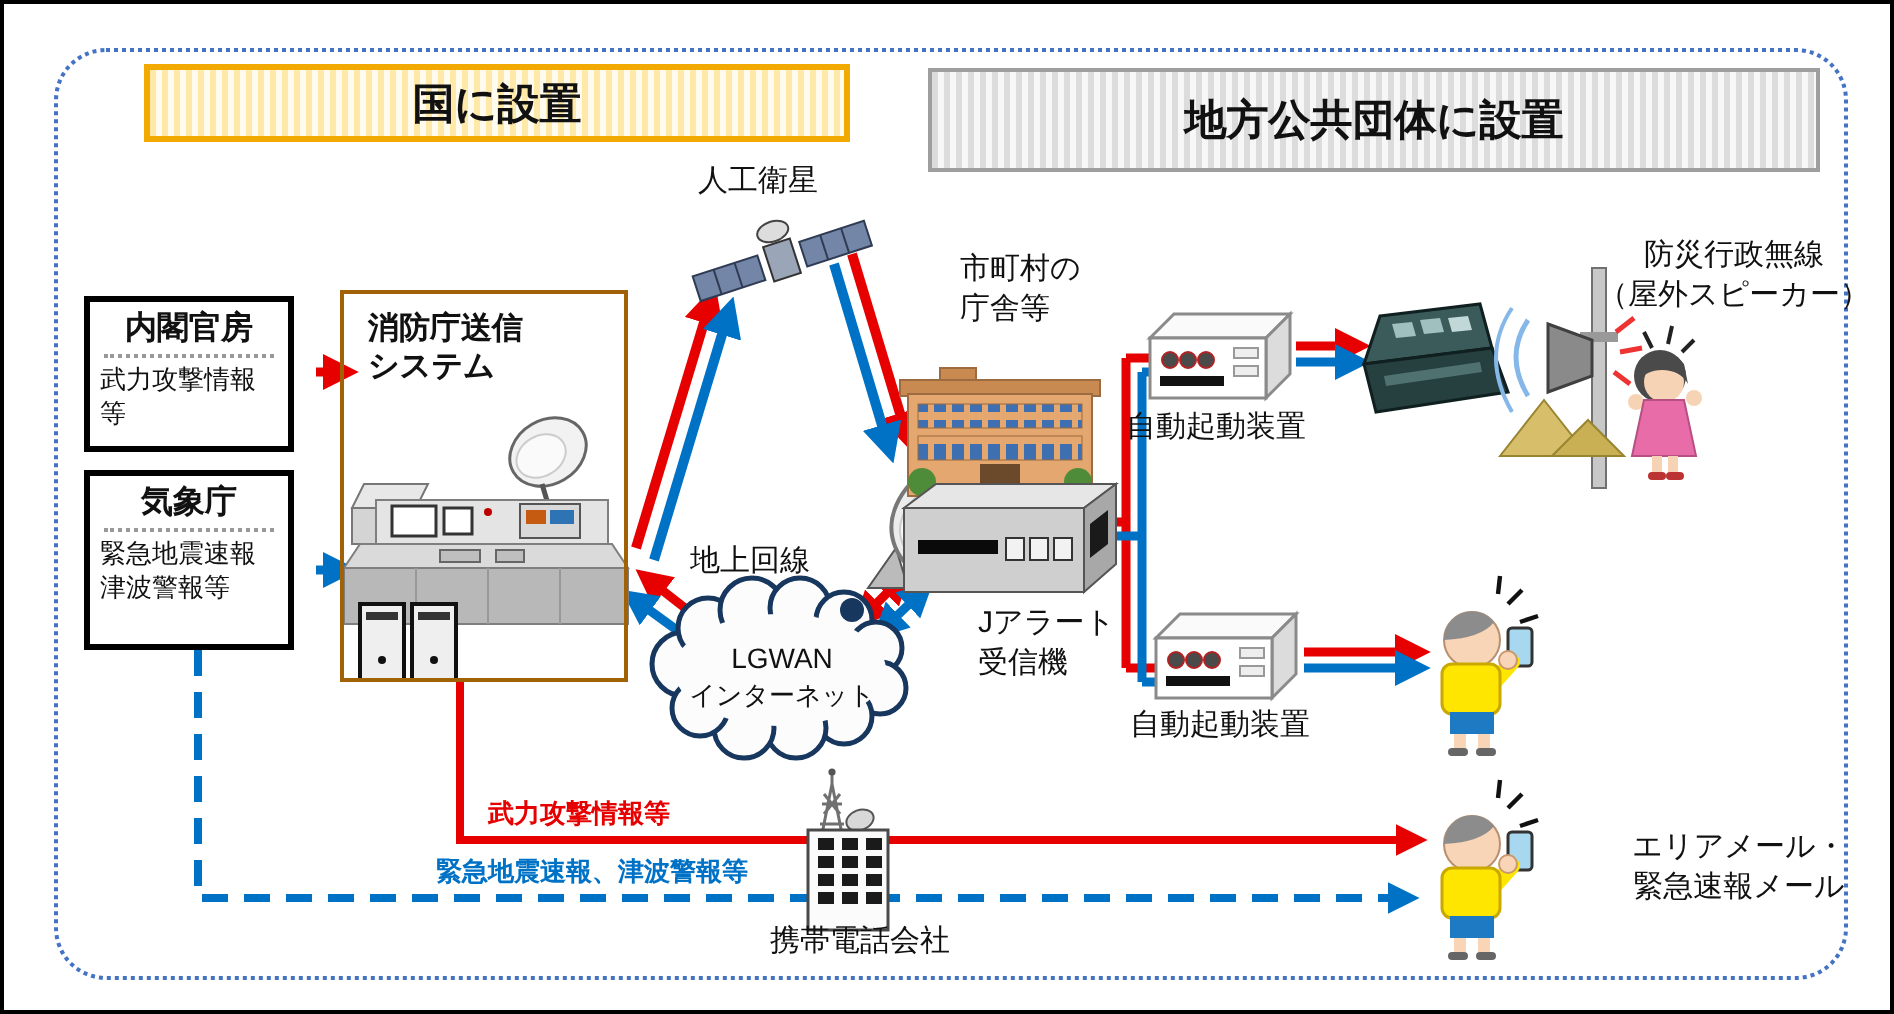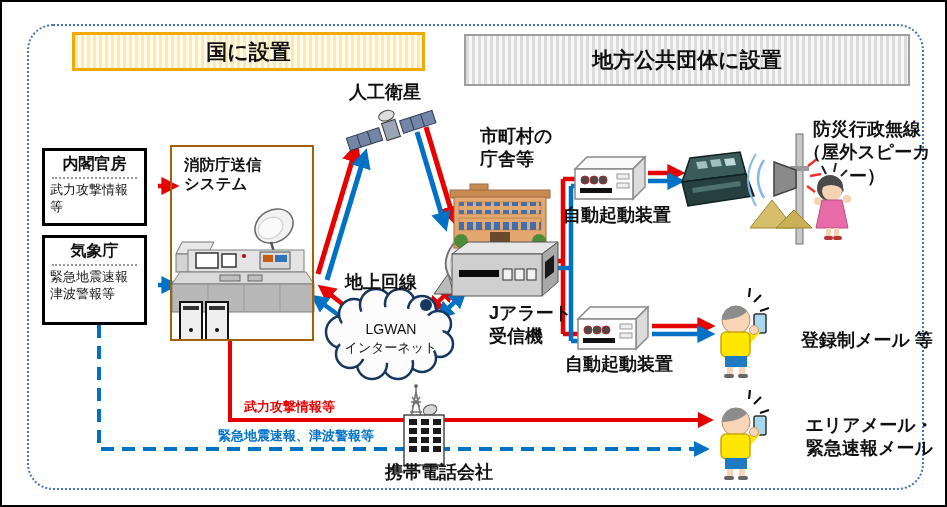--- a/index.html
+++ b/index.html
@@ -31,21 +31,21 @@
     box-sizing:border-box;padding:3px 5px;
   }
   .srcbox .ttl{text-align:center;font-weight:bold;font-size:16px;}
   .srcbox .sep{border-top:2px dotted #999;margin:2px 2px 3px 2px;}
   .srcbox .dsc{font-size:13px;line-height:1.3;}
   .fdmabox{
     position:absolute;left:168px;top:143px;width:144px;height:196px;
     border:2px solid #a16207;box-sizing:border-box;background:transparent;
   }
   .fdmabox .ttl{font-weight:bold;font-size:15.5px;line-height:1.25;padding:8px 0 0 12px;}
-  .lbl{position:absolute;font-weight:bold;font-size:18px;line-height:1.3;white-space:nowrap;}
+  .lbl{position:absolute;font-weight:normal;font-size:15px;line-height:1.3;white-space:nowrap;}
   .lbl.center{text-align:center;white-space:normal;}
   .flowlbl{position:absolute;font-weight:bold;font-size:13px;white-space:nowrap;}
   .cloudtxt{
     position:absolute;left:330px;top:318px;width:118px;text-align:center;
     font-size:13px;line-height:1.35;font-weight:normal;
   }
   .cloudtxt .l1{font-size:14px;display:block;}
 </style>
 </head>
 <body>
@@ -332,21 +332,20 @@
   </div>
 
   <div class="lbl" style="left:561px;top:202px;">自動起動装置</div>
   <div class="lbl" style="left:563px;top:351px;">自動起動装置</div>
 
   <div class="lbl center" style="left:790px;top:116px;width:150px;">
     <span style="display:block">防災行政無線</span>
     <span style="display:block">（屋外スピーカー）</span>
   </div>
 
-  <div class="lbl" style="left:799px;top:327px;">登録制メール 等</div>
 
   <div class="lbl center" style="left:795px;top:412px;width:145px;">
     <span style="display:block">エリアメール・</span>
     <span style="display:block">緊急速報メール</span>
   </div>
 
   <div class="lbl" style="left:383px;top:459px;">携帯電話会社</div>
 
   <div class="flowlbl" style="left:242px;top:396px;color:#E60000;">武力攻撃情報等</div>
   <div class="flowlbl" style="left:216px;top:425px;color:#0072C6;">緊急地震速報、津波警報等</div>

